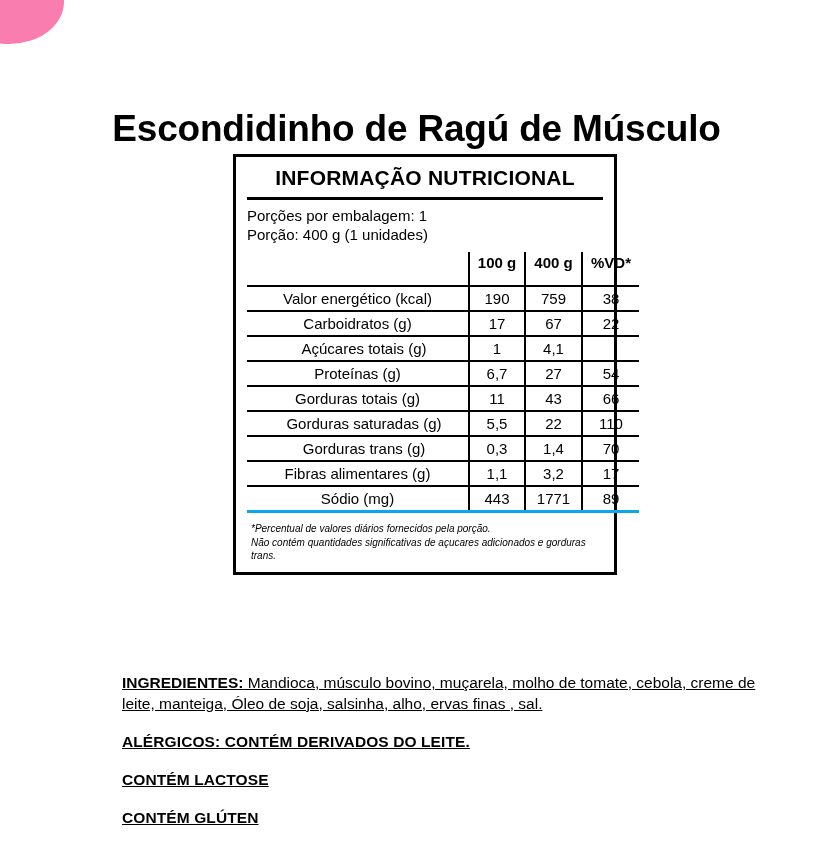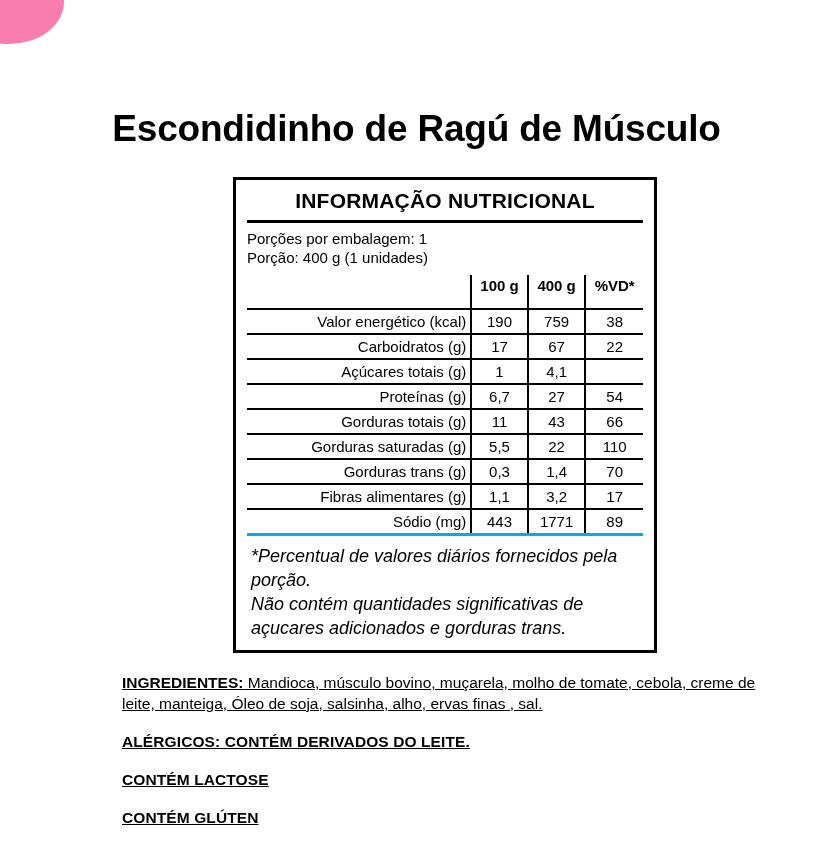--- a/index.html
+++ b/index.html
@@ -41,22 +41,22 @@
     font-weight: bold;
     letter-spacing: -0.2px;
     white-space: nowrap;
     margin-top: 28px;
   }
 
   
   .nutrition-panel {
     position: absolute;
     left: 233px;
-    top: 177px;
-    width: 424px;
+    top: 154px;
+    width: 384px;
     box-sizing: border-box;
     border: 3px solid #000000;
     background: #ffffff;
     padding: 9px 11px 10px 11px;
   }
 
   .panel-title {
     text-align: center;
     font-size: 21px;
     font-weight: bold;
@@ -107,33 +107,33 @@
   }
 
   tbody td {
     border-top: 2px solid #000000;
   }
   tbody tr td.val {
     text-align: center;
     border-left: 2px solid #000000;
   }
   tbody td.name {
-    text-align: right;
+    text-align: center;
     white-space: nowrap;
   }
   tbody td.name.indent {
     padding-left: 17px;
   }
   tbody tr.last-row td {
     border-bottom: 3px solid #0ea5e9;
   }
 
   
   .footnote {
-    font-size: 18px;
+    font-size: 10px;
     font-style: italic;
     line-height: 1.3;
     padding: 9px 2px 0 4px;
   }
   .footnote p { margin: 0; }
   .footnote p + p { margin-top: 1px; }
 
   
   .label-body {
     position: absolute;

